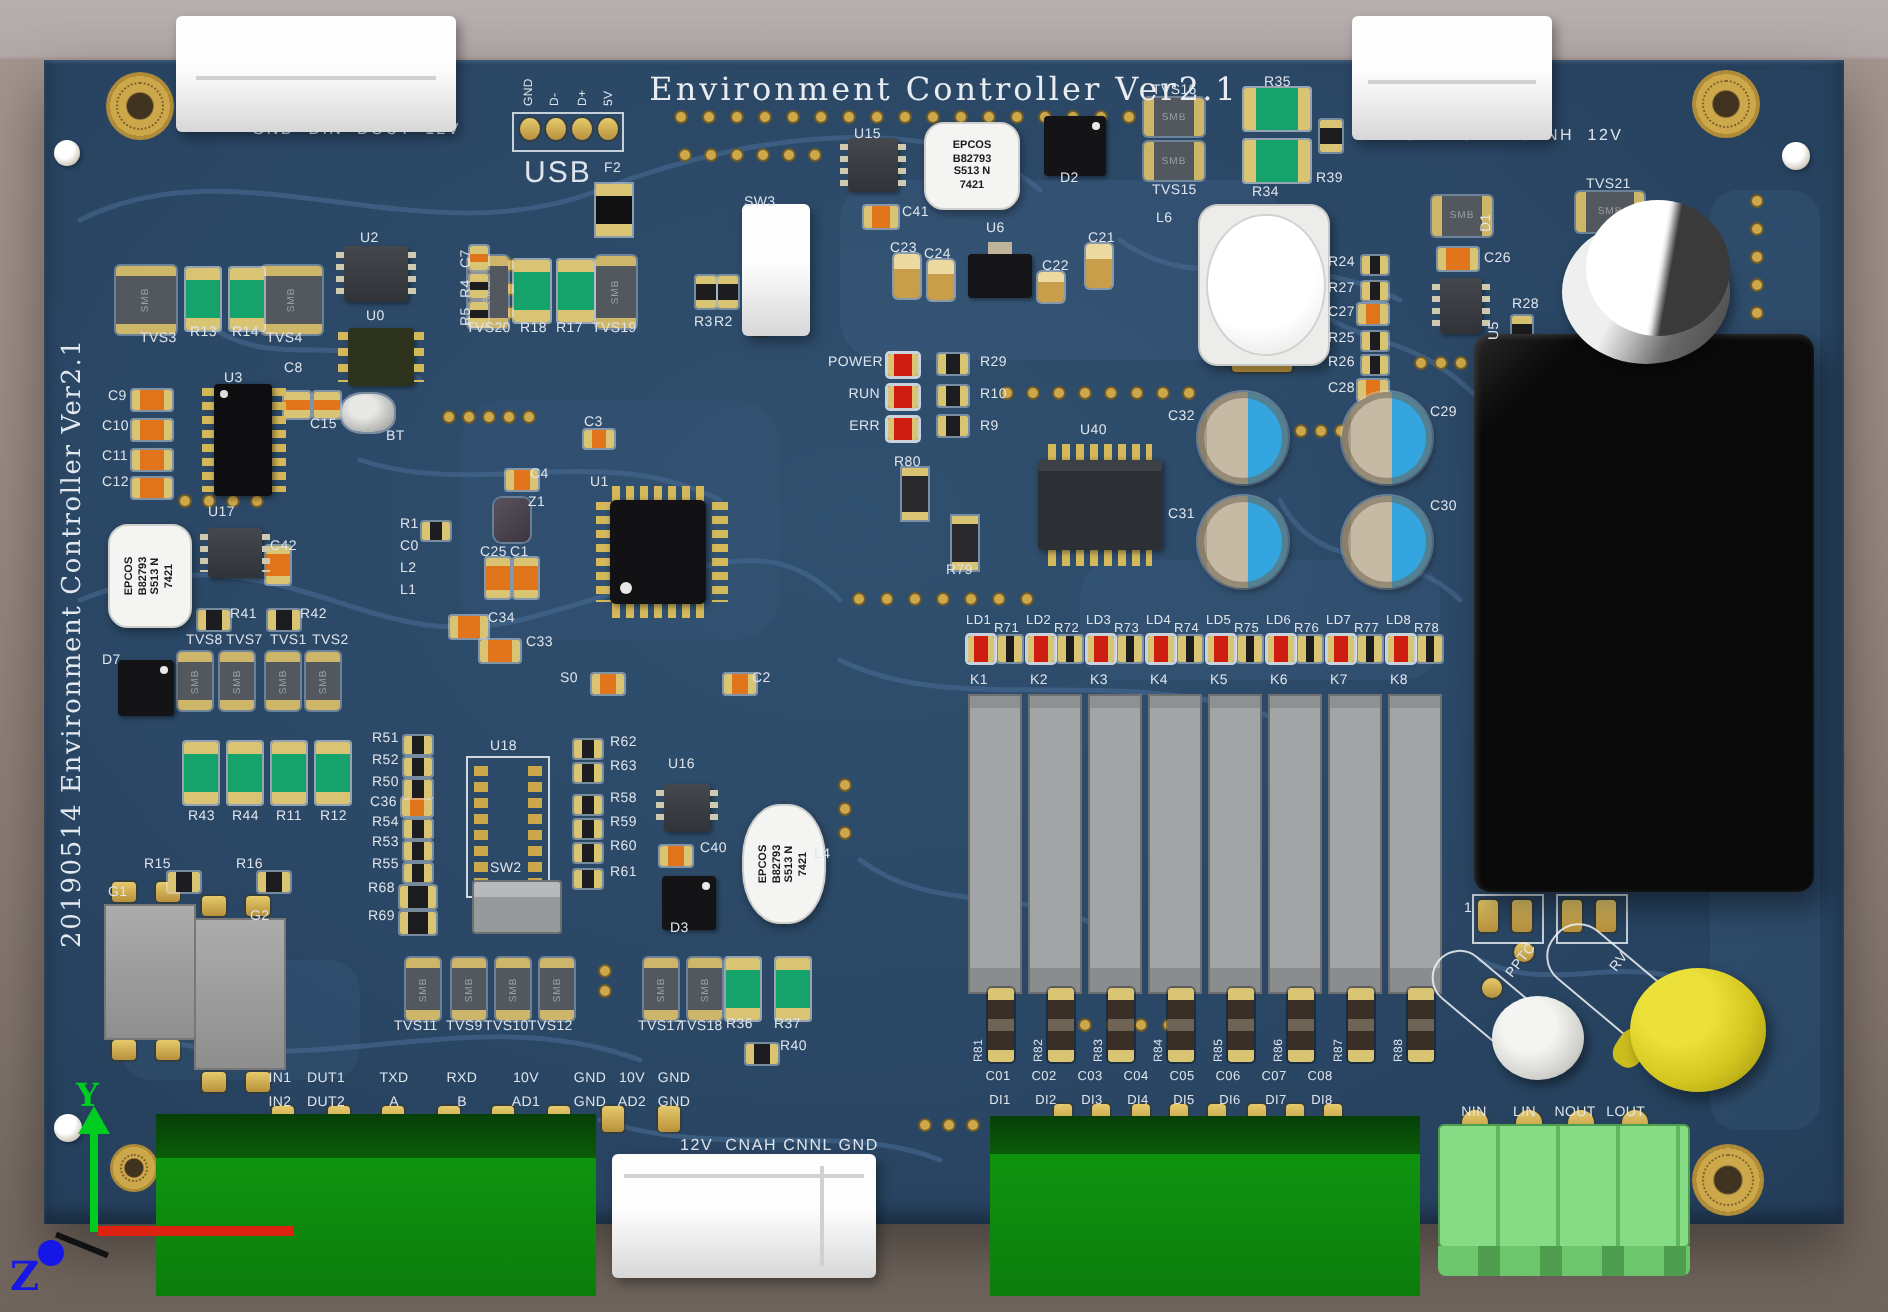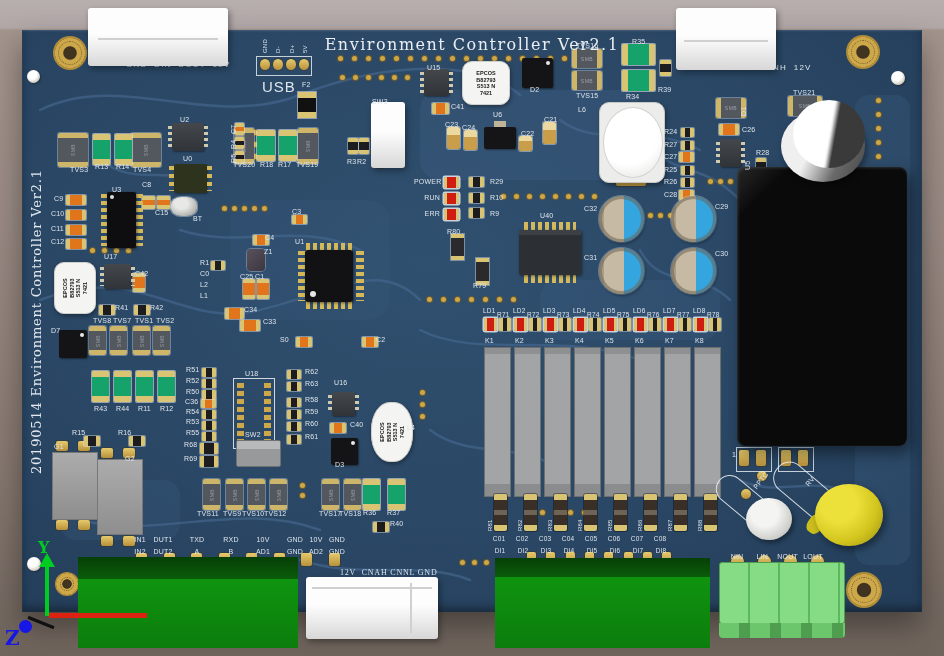--- a/index.html
+++ b/index.html
@@ -710,21 +710,21 @@
     <div class="seam" style="left:8px;right:8px;top:32px;height:2px;"></div>
     </div>
   <div class="wconn" style="left:306px;top:577px;width:132px;height:62px;">
     <div class="seam" style="left:6px;right:6px;top:10px;height:2px;"></div>
     <div class="seam" style="left:104px;top:6px;bottom:6px;width:2px;"></div>
     </div>
   <div class="wconn" style="left:371px;top:102px;width:34px;height:66px;z-index:6;"></div>
 
   <div class="conn-label" style="left:126px;top:60px;">GND  DIN  DOUT  12V</div>
   <div class="conn-label" style="left:702px;top:63px;">GND  CANL CANH  12V</div>
-  <div class="conn-label" style="left:340px;top:568px;letter-spacing:.8px;font-family:Liberation Serif, serif;">12V  CNAH CNNL GND</div>
+  <div class="conn-label" style="left:340px;top:568px;letter-spacing:.8px;">12V  CNAH CNNL GND</div>
   <div class="silk" style="left:262px;top:83px;font-size:15px;letter-spacing:1px;">USB</div>
   <div class="bracket" style="left:256px;top:56px;width:54px;height:18px;z-index:4;"></div>
 
   <div class="gblock" style="left:78px;top:557px;width:220px;height:91px;">
     <div class="top" style="height:22px;"></div>
       <div class="front" style="top:22px;"></div>
     </div>
   <div class="gblock" style="left:495px;top:558px;width:215px;height:90px;">
     <div class="top" style="height:19px;"></div>
       <div class="front" style="top:19px;"></div>

